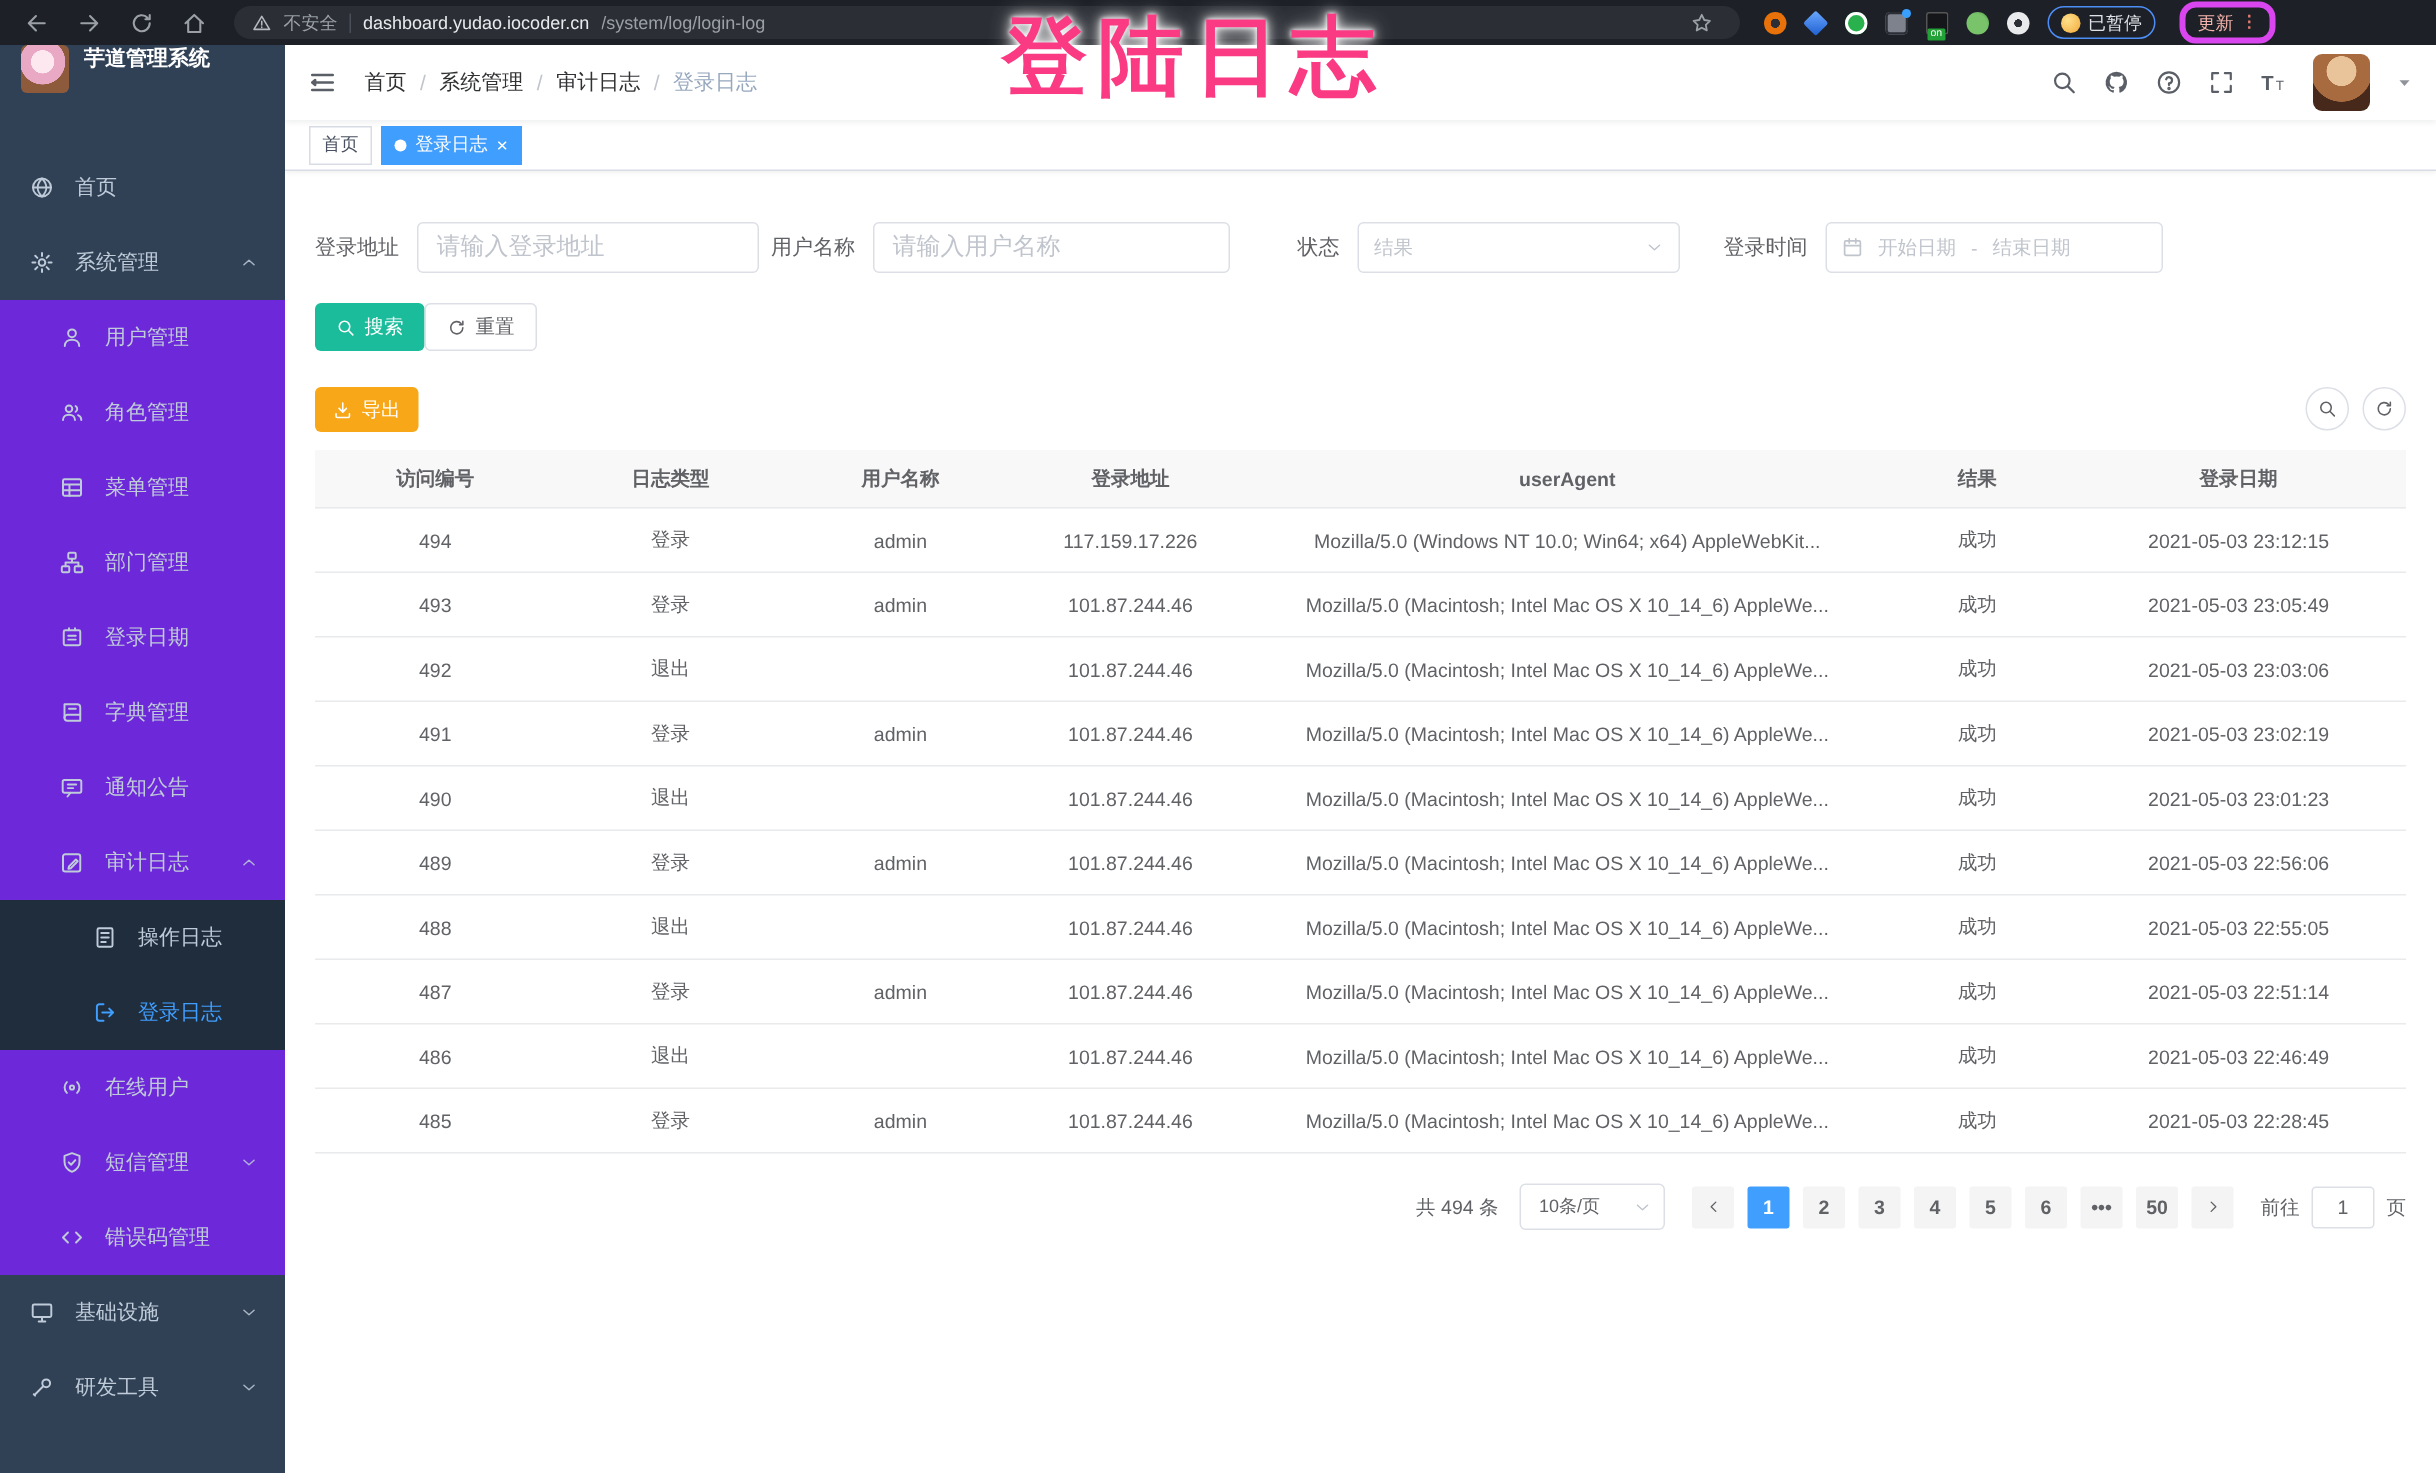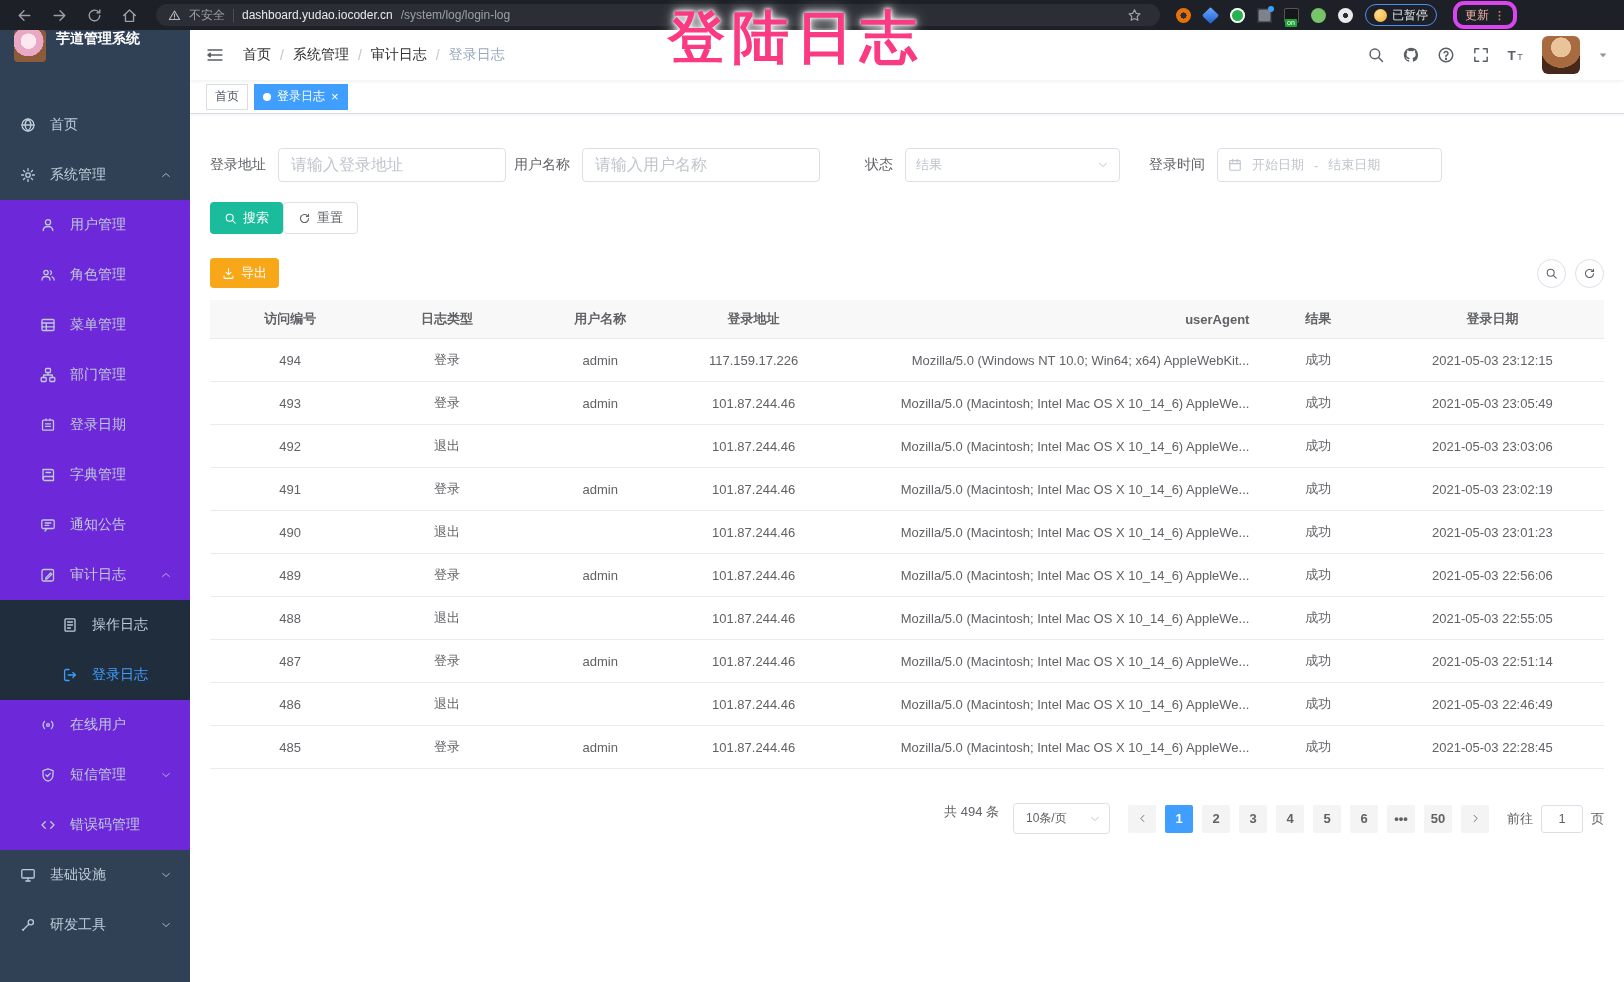--- a/index.html
+++ b/index.html
@@ -92,34 +92,34 @@
   .cal-icon{width:14px;height:14px;color:#c0c4cc}
 
   .btn-row{margin-top:20px;display:flex;}
   .btn{height:32px;border-radius:4px;display:flex;align-items:center;gap:6px;padding:0 14px;
        font-size:13px;cursor:pointer;box-sizing:border-box;border:none;font-family:inherit}
   .btn-search{background:#1abc9c;color:#fff}
   .btn-reset{background:#fff;color:#606266;border:1px solid #dcdfe6}
   .btn-export{background:#f7a717;color:#fff;height:30px;padding:0 12px}
   .bicon-s{width:13px;height:13px}
 
-  .table-toolbar{margin-top:24px;display:flex;align-items:center}
+  .table-toolbar{margin-top:24px;display:flex;align-items:flex-start}
   .tt-right{margin-left:auto;display:flex;gap:9px}
   .circle-btn{width:29px;height:29px;border-radius:50%;border:1px solid #dcdfe6;background:#fff;color:#606266;
               display:flex;align-items:center;justify-content:center;cursor:pointer;box-sizing:border-box}
   .circle-btn svg{width:13px;height:13px}
 
   .table{margin-top:12px;font-size:13px;color:#606266}
   .tr{display:flex;align-items:center;height:42px;border-bottom:1px solid #e8eaec}
   .thead{background:#f8f8f9;height:38px;font-weight:700}
   .td{text-align:center;box-sizing:border-box;padding:0 6px;white-space:nowrap;overflow:hidden;text-overflow:ellipsis}
-  .c0{width:11.5%}.c1{width:11%}.c2{width:11%}.c3{width:11%}.c4{width:30.5%;text-align:right;padding-left:10px}
+  .c0{width:11.5%}.c1{width:11%}.c2{width:11%}.c3{width:11%}.c4{width:30.5%;text-align:center;padding-left:10px}
   .c5{width:9%}.c6{width:16%}
 
-  .pager{margin-top:34px;display:flex;justify-content:flex-end;font-size:13px;
+  .pager{margin-top:20px;display:flex;align-items:center;justify-content:flex-end;font-size:13px;
          color:#606266;gap:10px;padding-bottom:30px}
   .pg-total{margin-right:4px;font-weight:400}
   .pg-size{width:97px;height:31px;border:1px solid #dcdfe6;border-radius:4px;display:flex;align-items:center;
            padding:0 8px 0 12px;box-sizing:border-box;color:#606266;cursor:pointer;font-size:12px}
   .pg-size .ph{flex:1}
   .pg-nums{display:flex;align-items:center;gap:9px;margin-left:8px}
   .pg-btn{min-width:28px;height:28px;line-height:28px;text-align:center;background:#f4f4f5;border-radius:2px;
           color:#606266;font-weight:700;cursor:pointer;padding:0 4px;box-sizing:border-box;font-size:13px;
           display:flex;align-items:center;justify-content:center}
   .pg-btn.active{background:#409eff;color:#fff}

